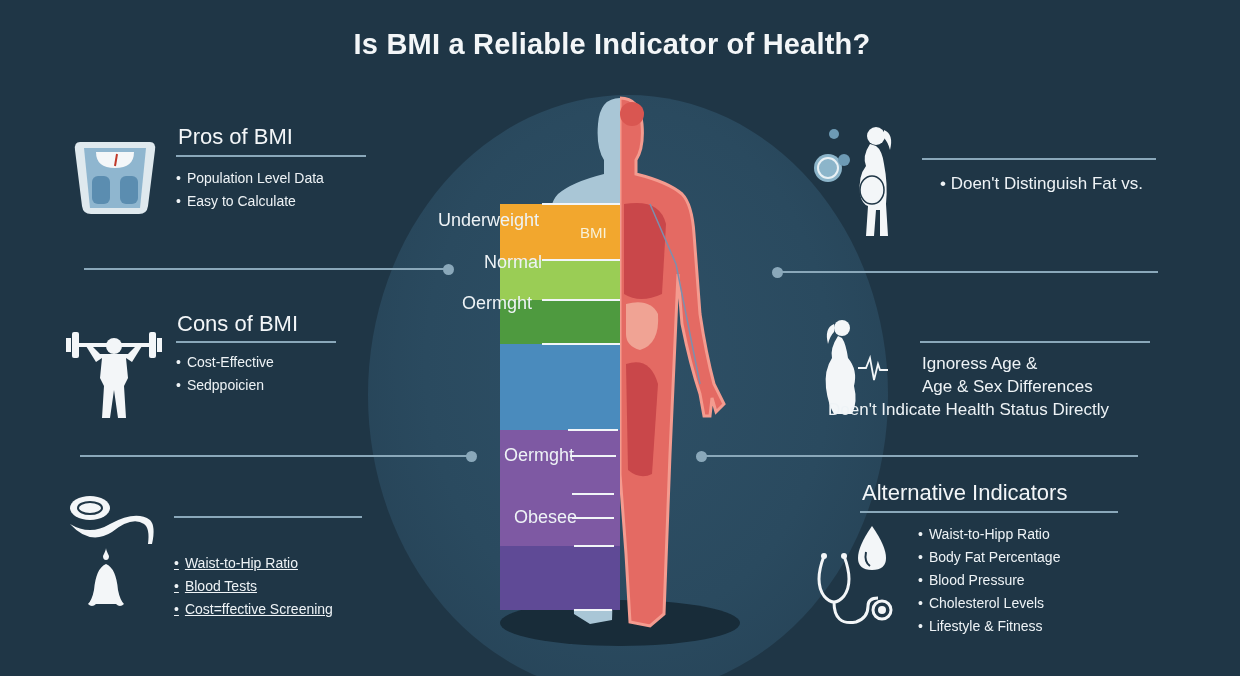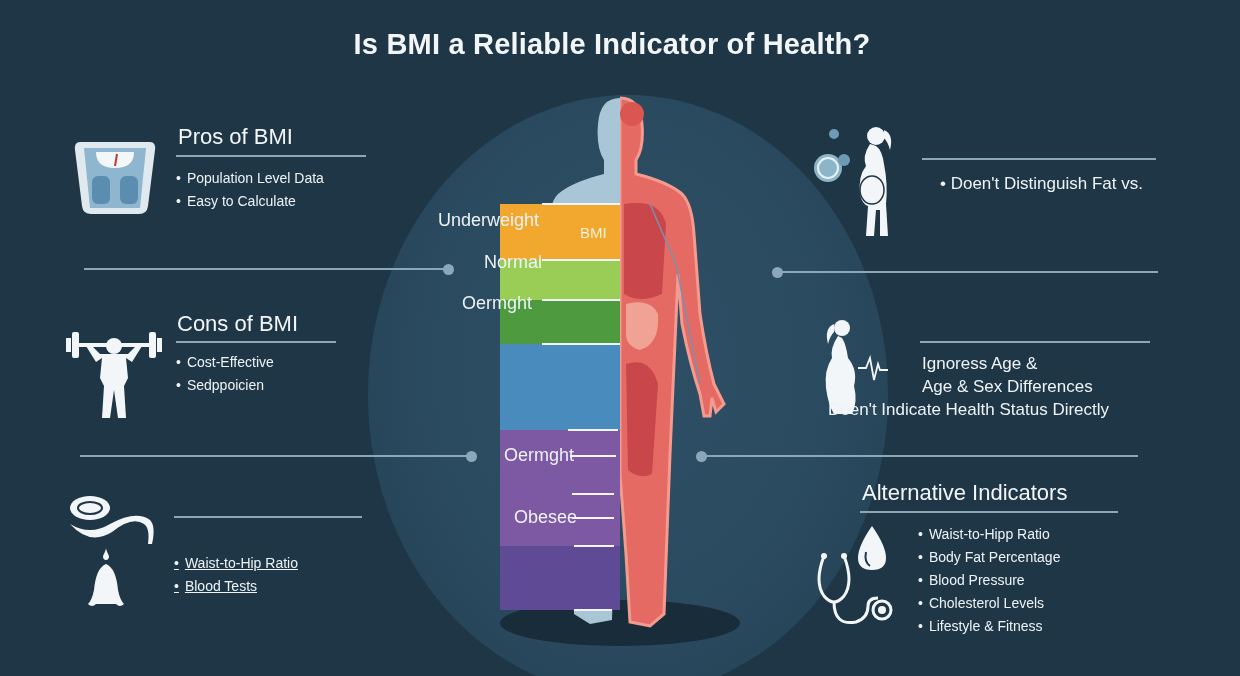--- a/index.html
+++ b/index.html
@@ -88,20 +88,21 @@
     <ellipse cx="24" cy="18" rx="20" ry="12" fill="#f3f6f8"></ellipse>
     <ellipse cx="24" cy="18" rx="12" ry="6" fill="none" stroke="#1f3646" stroke-width="2"></ellipse>
     <path d="M4 18 V34 Q24 46 44 34 Q70 20 84 30 Q90 36 86 54 L82 54 Q84 38 78 34 Q66 26 46 42 Q24 56 4 34Z" fill="#f3f6f8"></path>
     <path d="M37 66 Q40 60 40 58 Q40 60 43 66 Q43 70 40 70 Q37 70 37 66Z" fill="#f3f6f8"></path>
     <path d="M40 74 Q30 78 28 100 Q26 110 22 114 Q26 118 30 114 H50 Q54 118 58 114 Q54 110 52 100 Q50 78 40 74Z" fill="#f3f6f8"></path>
   </svg>
   <div class="hline" style="left:174px;top:516px;width:188px;"></div>
   <ul class="list" style="left:174px;top:552px;text-decoration:underline;">
     <li>Waist-to-Hip Ratio</li>
     <li>Blood Tests</li>
+    <li>Cost=ffective Screening</li>
   </ul>
 </div>
 
 <div>
   <svg class="icon" style="left:806px;top:124px;" width="100" height="114" viewBox="0 0 100 114">
     <circle cx="28" cy="10" r="5" fill="#6d9ab4"></circle>
     <circle cx="22" cy="44" r="14" fill="#8cb5ca"></circle>
     <circle cx="22" cy="44" r="10" fill="none" stroke="#e9f1f5" stroke-width="2"></circle>
     <circle cx="38" cy="36" r="6" fill="#6d9ab4"></circle>
     <circle cx="70" cy="12" r="9" fill="#f3f6f8"></circle>

